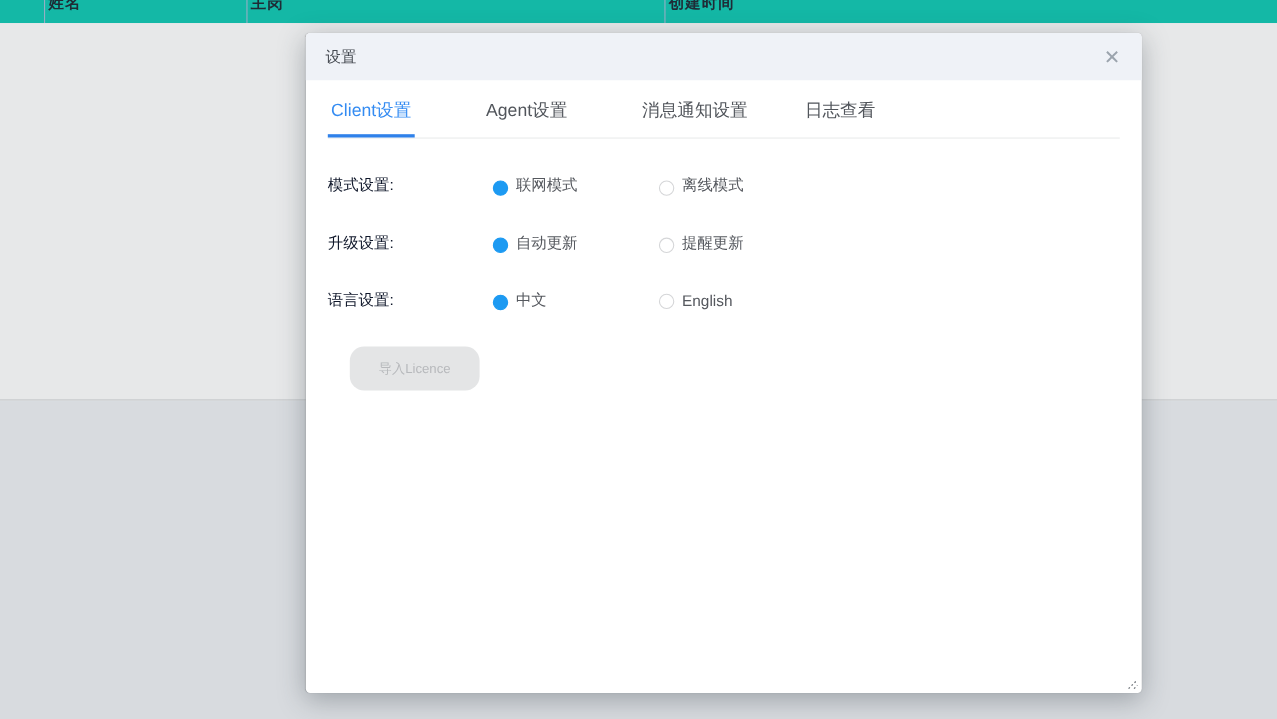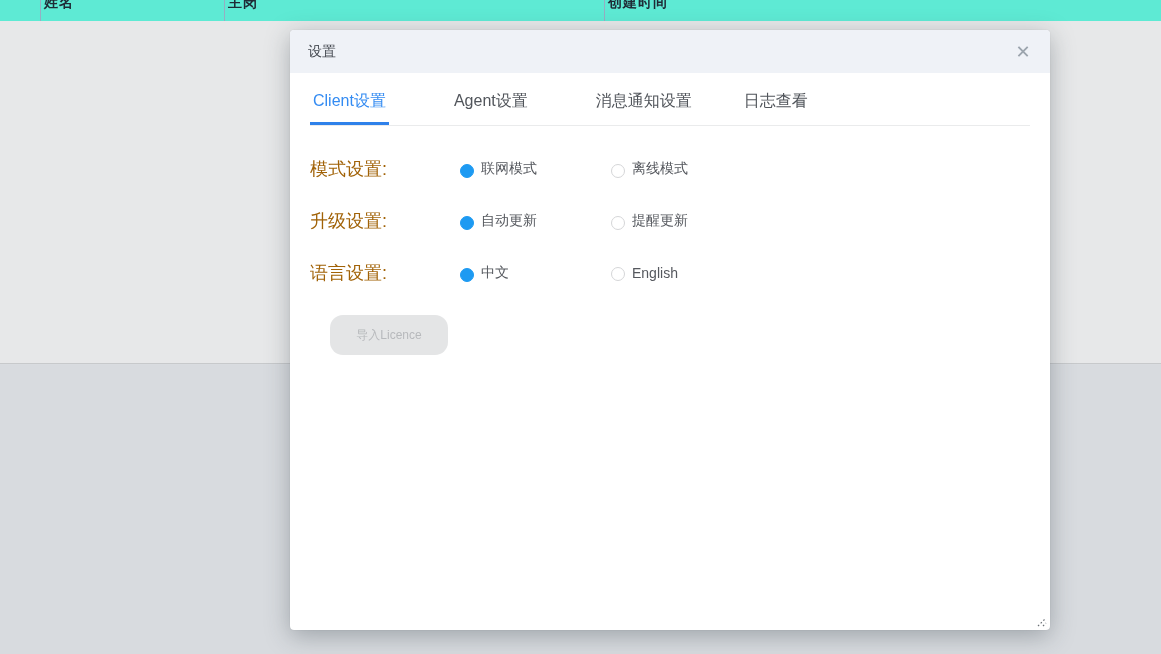--- a/index.html
+++ b/index.html
@@ -8,21 +8,21 @@
     position:relative;
     font-family:"Liberation Sans","DejaVu Sans",sans-serif;
     overflow:hidden;
     background:#d9dce0;
   }
 
   
   .bg { position:absolute; inset:0; }
   .bg-table-header {
     position:absolute; left:0; top:0; width:1161px; height:21px;
-    background:#5eead4; display:flex; overflow:hidden;
+    background:#14b8a6; display:flex; overflow:hidden;
   }
   .th {
     height:21px; border-left:1px solid #95aec3; padding-left:3px;
     overflow:hidden;
   }
   .th:first-child { border-left:none; }
   .th span {
     display:block; margin-top:-6px; font-size:14px; font-weight:600;
     color:#1f2b36; white-space:nowrap; letter-spacing:1px;
   }
@@ -41,21 +41,20 @@
     position:absolute; left:0; top:365px; width:1161px; height:289px;
     background:#d8dbdf;
   }
   .backdrop { position:absolute; inset:0; }
 
   
   .dialog {
     position:absolute; left:278px; top:30px; width:760px; height:600px;
     background:#ffffff; border-radius:4px;
     box-shadow:0 6px 24px rgba(50,60,70,.35), 0 0 1px rgba(0,0,0,.2);
-    margin-left:12px;
   }
   .dialog-header {
     height:43px; background:#eff2f7; border-radius:4px 4px 0 0;
     display:flex; align-items:center; padding:0 16px 0 18px;
   }
   .dialog-title { font-size:14px; color:#464b52; }
   .dialog-close {
     margin-left:auto; width:22px; height:22px; line-height:22px;
     text-align:center; font-size:18px; color:#9ba4ad; cursor:pointer;
     background:none; border:none; font-family:inherit;
@@ -72,21 +71,21 @@
   }
   .tab:nth-child(3) { margin-right:46px; }
   .tab.active { color:#338bf2; }
   .tab.active::after {
     content:""; position:absolute; left:0; right:0; bottom:0; height:3px;
     background:#2f81ea;
   }
 
   .form { padding:33px 20px 0; }
   .form-row { display:flex; align-items:center; height:20px; margin-bottom:32px; }
-  .form-label { width:150px; font-size:18px; color:#a16207; }
+  .form-label { width:150px; font-size:14px; color:#0f172a; }
   .option { display:flex; align-items:flex-end; width:151px; cursor:pointer; }
   .option:last-child { width:auto; }
   .radio {
     width:14px; height:14px; border-radius:50%; margin-right:7px; flex:none;
     background:#fff; border:1px solid #d5d6d8;
   }
   .option.selected .radio { background:#1d9af2; border-color:#1d9af2; }
   .option-label { font-size:14px; color:#55585e; }
 
   .import-btn {

